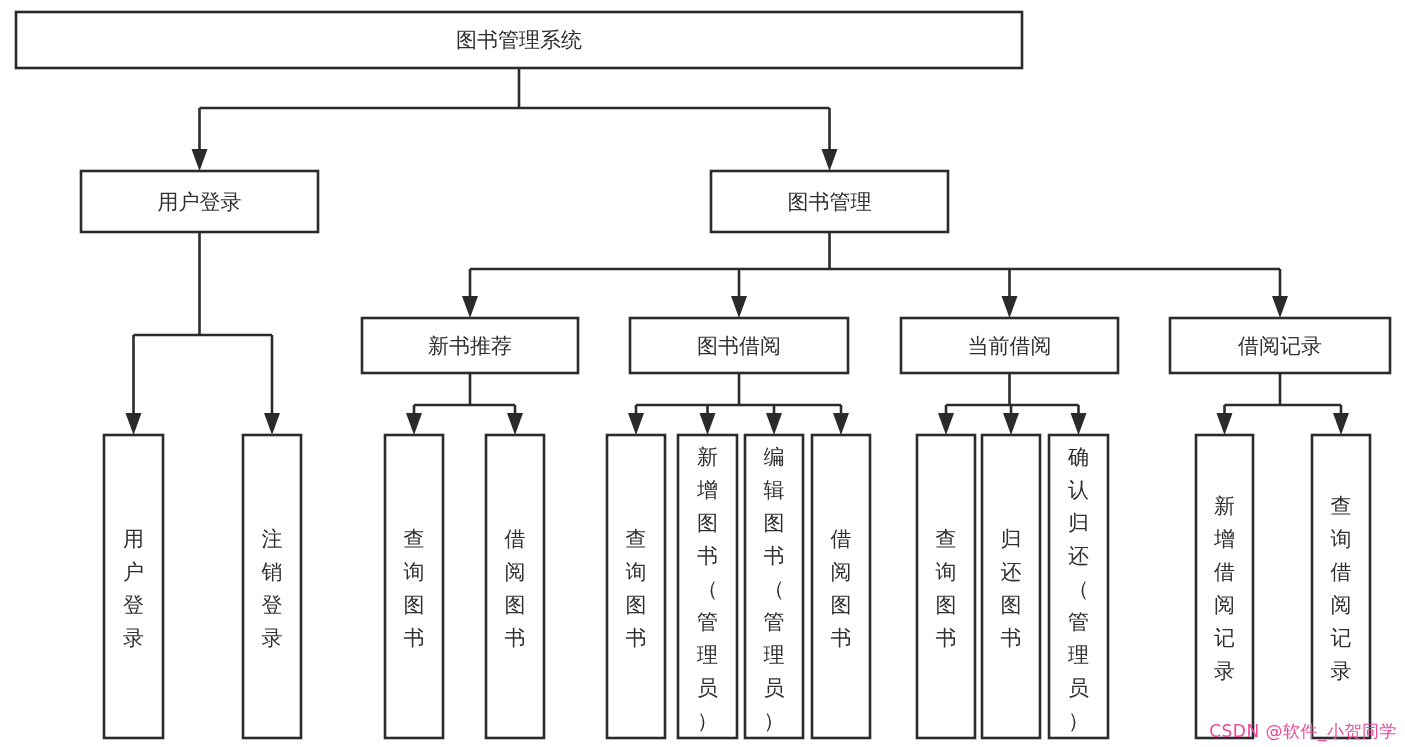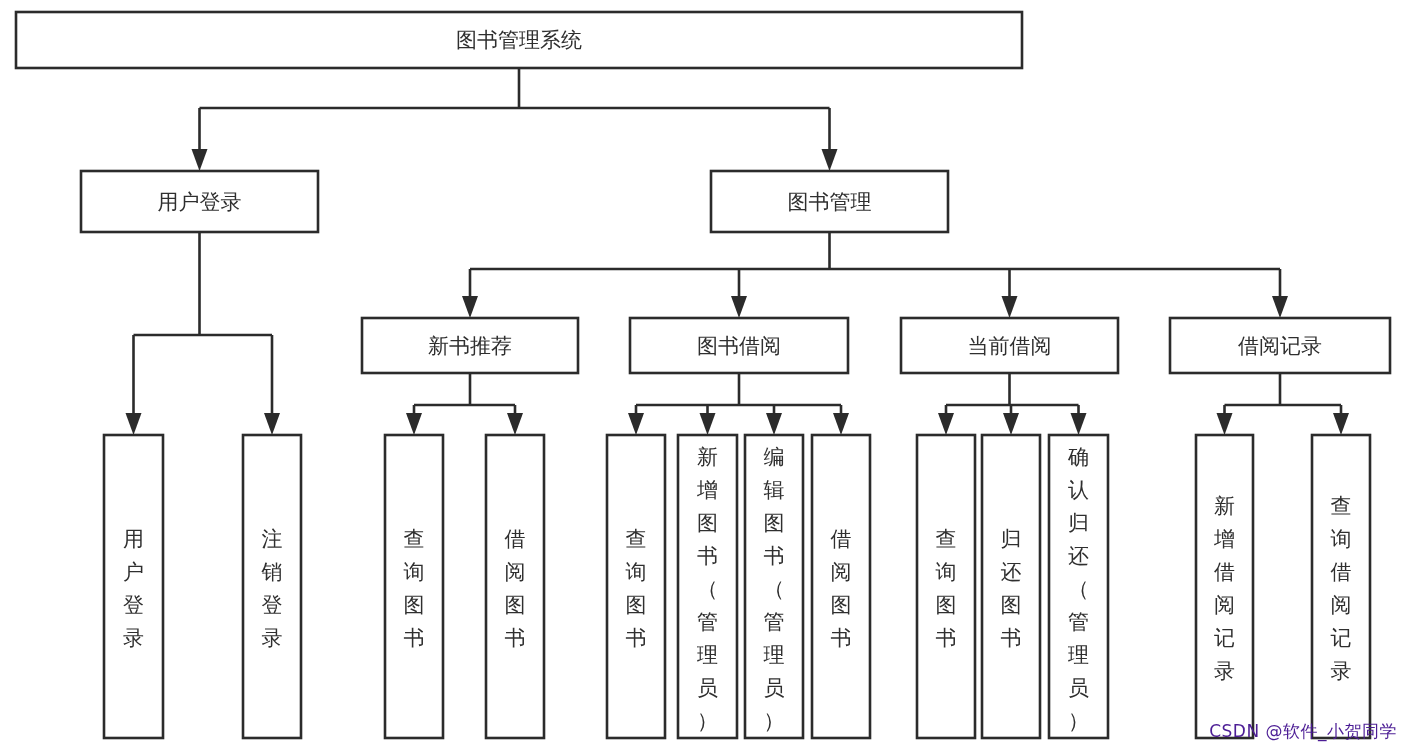--- a/index.html
+++ b/index.html
@@ -49,21 +49,21 @@
     fill: none;
   }
   .arrow-head {
     fill: #2b2b2b;
     stroke: none;
   }
   .watermark {
     position: absolute;
     right: 8px;
     bottom: 4px;
-    color: #4c1d95;
+    color: #ec4899;
     font-size: 17px;
     font-family: "DejaVu Sans", "Liberation Sans", sans-serif;
     white-space: nowrap;
     letter-spacing: 0.5px;
   }
 </style>
 </head>
 <body>
 
 <div id="diagram-root">

